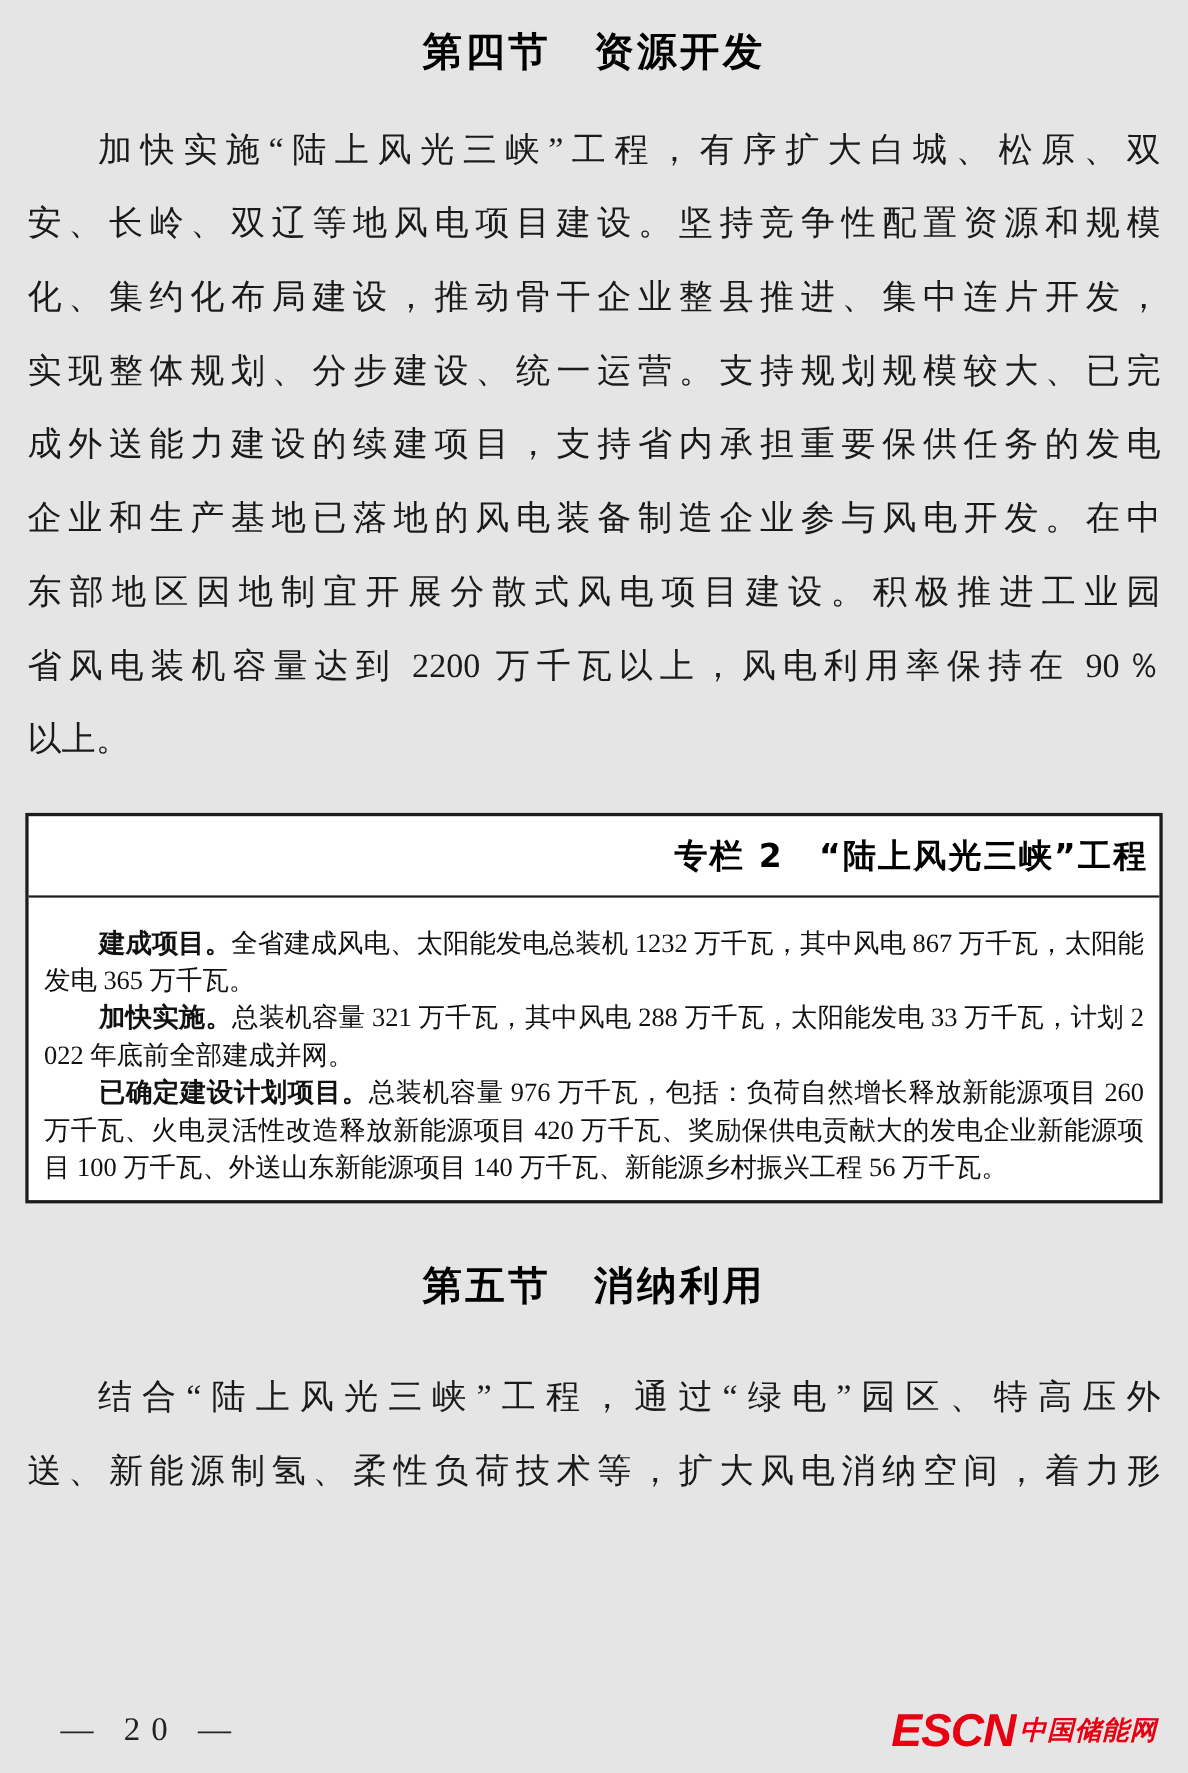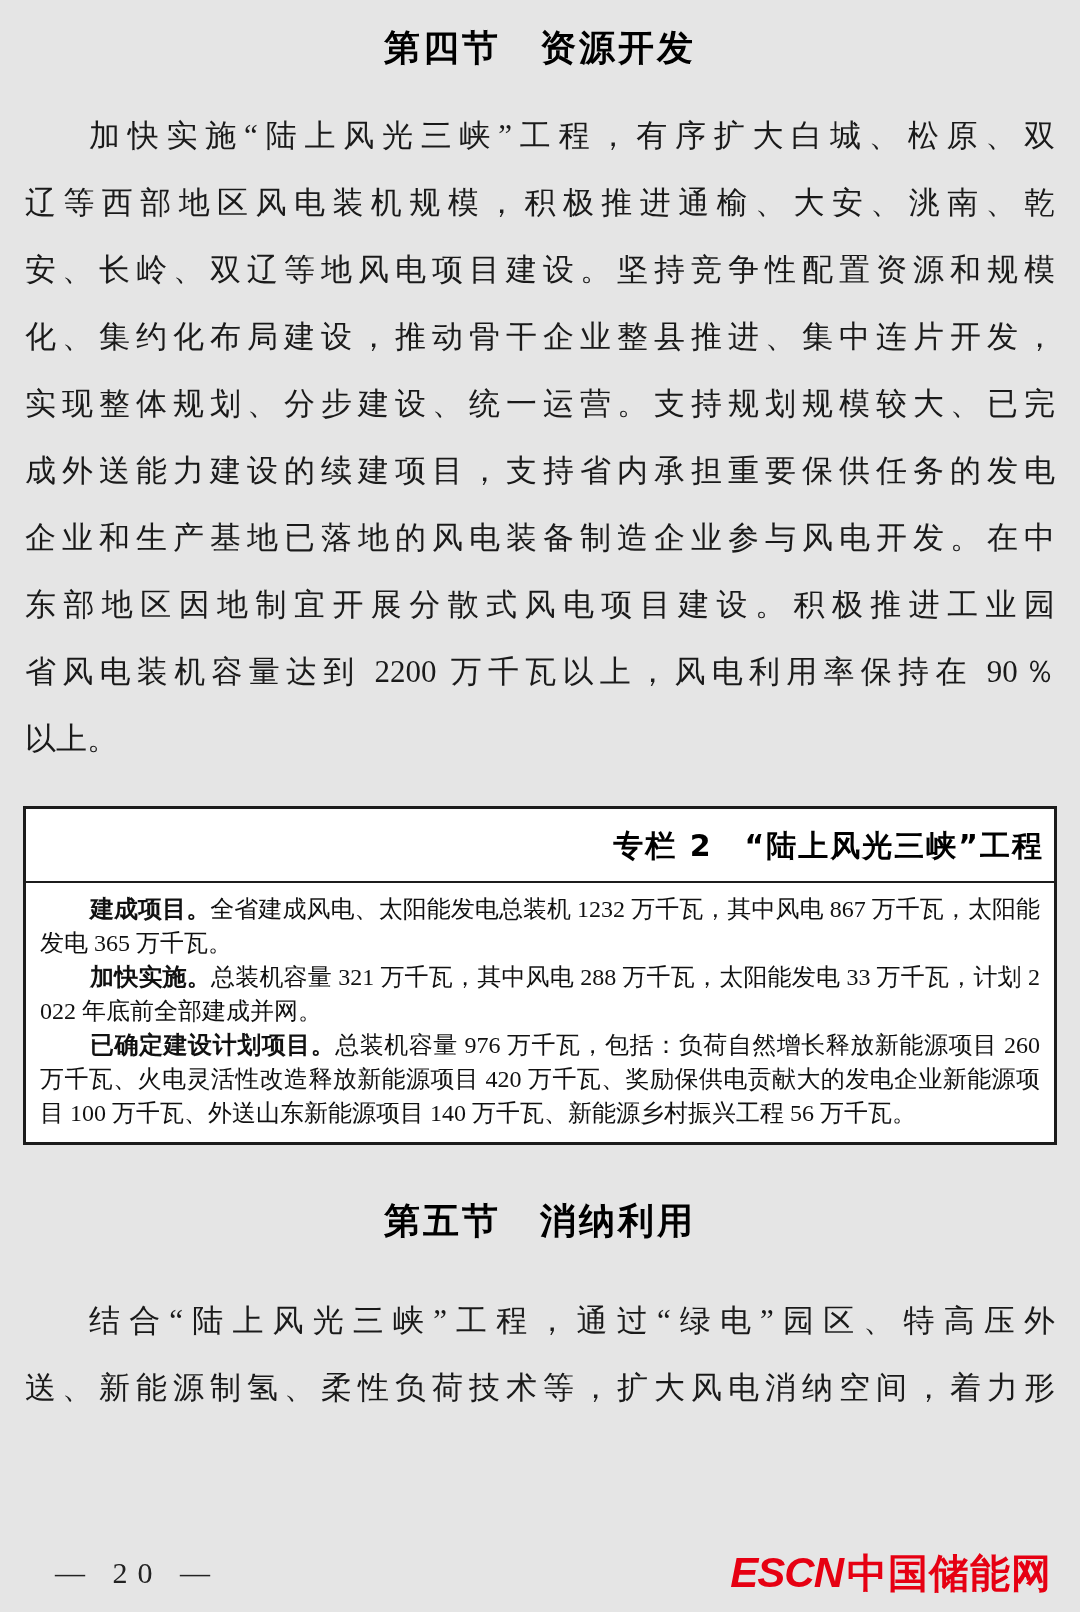--- a/index.html
+++ b/index.html
@@ -67,21 +67,21 @@
     font-weight: bold;
     font-size: 30px;
     line-height: 36px;
     text-align: right;
     color: #000000;
     letter-spacing: 2px;
     padding: 19px 10px 17px 10px;
     border-bottom: 2px solid #1c1c1c;
   }
   .column-box-body {
-    padding: 9px 14px 12px 14px;
+    padding: 25px 14px 12px 14px;
   }
   .box-item {
     font-size: 24px;
     line-height: 34px;
     text-align: justify;
     text-justify: inter-character;
     word-break: break-all;
     text-indent: 50px;
     margin: 0;
     color: #111111;
@@ -112,36 +112,36 @@
     font-family: "Liberation Sans", "DejaVu Sans", sans-serif;
     font-style: italic;
     font-weight: bold;
     font-size: 42px;
     letter-spacing: -1px;
     vertical-align: middle;
   }
   .footer-logo .logo-zh {
     font-family: "DejaVu Sans", "Liberation Sans", sans-serif;
     font-weight: bold;
-    font-size: 40px;
+    font-size: 24px;
     letter-spacing: 1px;
     vertical-align: middle;
     margin-left: 4px;
+    font-style: italic;
   }
 </style>
 </head>
 <body>
 
 <div class="page">
 
   <h1 class="sec-heading first">第四节　资源开发</h1>
 
   <div class="para">
     <div class="tline indent">加快实施“陆上风光三峡”工程，有序扩大白城、松原、双</div>
-    <div class="tline">辽等西部地区风电装机规模，积极推进通榆、大安、洮南、乾</div>
     <div class="tline">安、长岭、双辽等地风电项目建设。坚持竞争性配置资源和规模</div>
     <div class="tline">化、集约化布局建设，推动骨干企业整县推进、集中连片开发，</div>
     <div class="tline">实现整体规划、分步建设、统一运营。支持规划规模较大、已完</div>
     <div class="tline">成外送能力建设的续建项目，支持省内承担重要保供任务的发电</div>
     <div class="tline">企业和生产基地已落地的风电装备制造企业参与风电开发。在中</div>
     <div class="tline">东部地区因地制宜开展分散式风电项目建设。积极推进工业园</div>
     <div class="tline">省风电装机容量达到 2200 万千瓦以上，风电利用率保持在 90％</div>
     <div class="tline lastline">以上。</div>
   </div>
 

